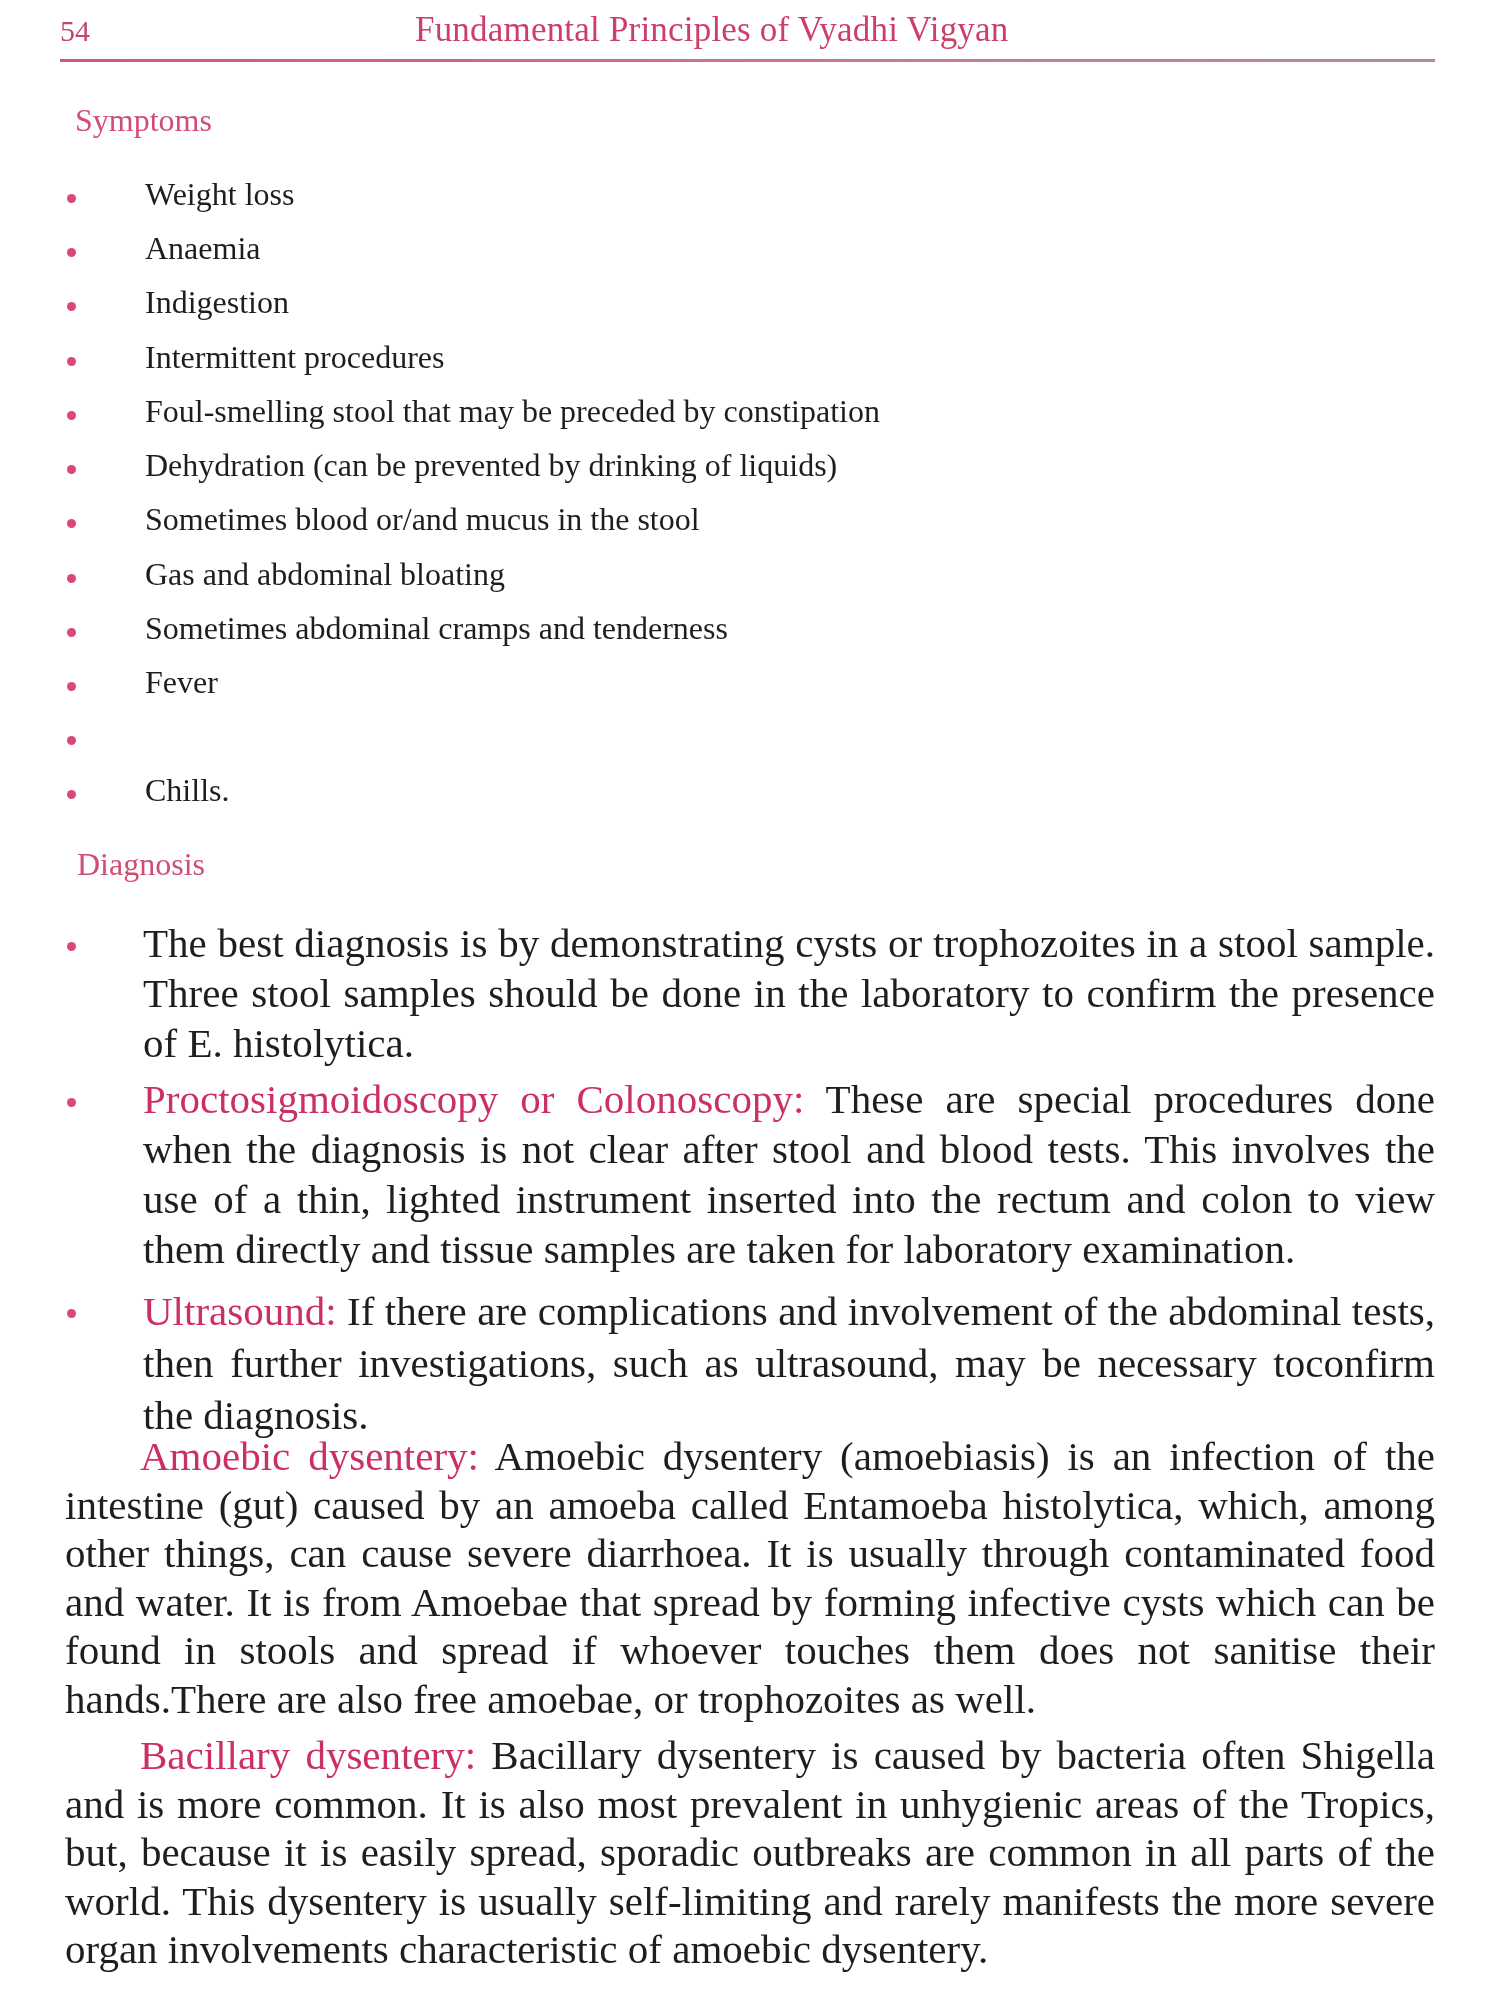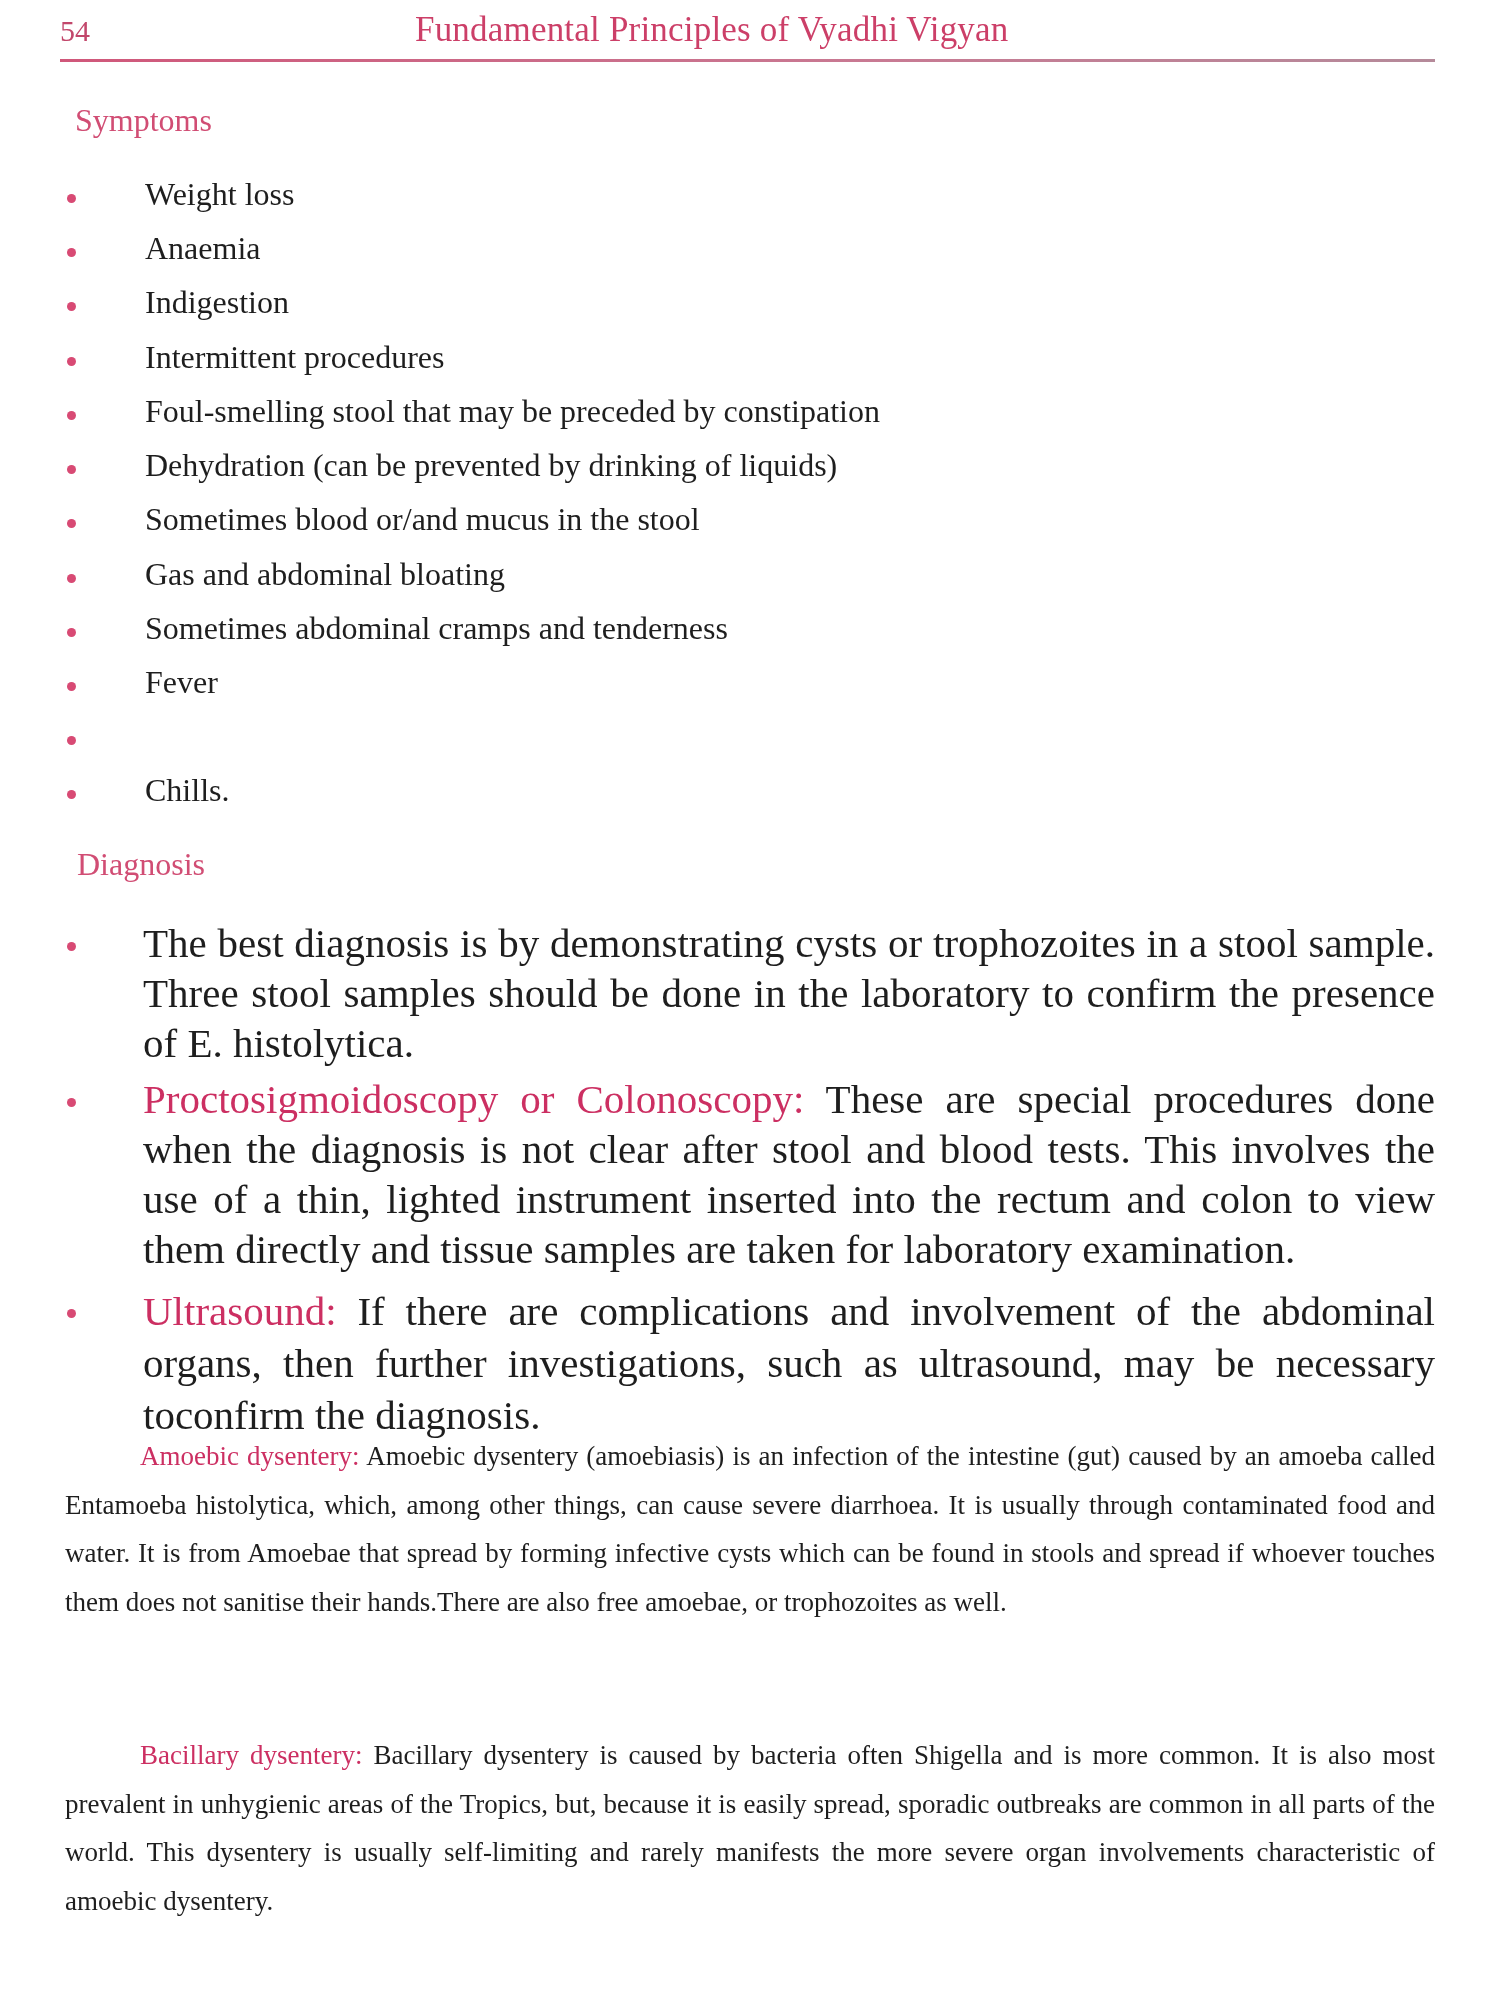--- a/index.html
+++ b/index.html
@@ -26,21 +26,21 @@
   .sym-text { position: absolute; left: 85px; top: 4px; font-size: 32px; white-space: nowrap;
               font-family: "Liberation Serif", serif; }
 
   .diag-item { position: absolute; left: 60px; width: 1375px; }
   .diag-item .bullet { top: 24px; }
   .diag-body { position: absolute; left: 83px; width: 1292px; top: 0;
                font-size: 41px; line-height: 50px; text-align: justify;
                font-family: "Liberation Serif", serif; }
   .lead { color: #cc2f62; }
 
-  .para { position: absolute; left: 65px; width: 1370px; font-size: 27px; line-height: 48.5px;
+  .para { position: absolute; left: 65px; width: 1370px; font-size: 41px; line-height: 48.5px;
           text-align: justify; text-indent: 75px; font-family: "Liberation Serif", serif; }
 </style>
 </head>
 <body>
 
 <div class="page">
 
   <div class="header">
     <span class="page-number">54</span>
     <span class="running-title">Fundamental Principles of Vyadhi Vigyan</span>
@@ -105,21 +105,21 @@
     <div class="diag-item" style="top:918px">
       <span class="bullet"></span>
       <div class="diag-body"><span class="lead"></span><span>The best diagnosis is by demonstrating cysts or trophozoites in a stool sample. Three stool samples should be done in the laboratory to confirm the presence of E. histolytica.</span></div>
     </div>
     <div class="diag-item" style="top:1074px">
       <span class="bullet"></span>
       <div class="diag-body"><span class="lead">Proctosigmoidoscopy or Colonoscopy:</span><span> These are special procedures done when the diagnosis is not clear after stool and blood tests. This involves the use of a thin, lighted instrument inserted into the rectum and colon to view them directly and tissue samples are taken for laboratory examination.</span></div>
     </div>
     <div class="diag-item" style="top:1285px">
       <span class="bullet"></span>
-      <div class="diag-body" style="line-height:52px"><span class="lead">Ultrasound:</span><span> If there are complications and involvement of the abdominal organs, then further investigations, such as ultrasound, may be necessary toconfirm the diagnosis.</span></div>
+      <div class="diag-body" style="line-height:52px"><span class="lead">Ultrasound:</span><span> If there are complications and involvement of the abdominal tests, then further investigations, such as ultrasound, may be necessary toconfirm the diagnosis.</span></div>
     </div>
   </div>
 
   <p class="para" style="top:1432px; margin:0"><span class="lead">Amoebic dysentery:</span><span> Amoebic dysentery (amoebiasis) is an infection of the intestine (gut) caused by an amoeba called Entamoeba histolytica, which, among other things, can cause severe diarrhoea. It is usually through contaminated food and water. It is from Amoebae that spread by forming infective cysts which can be found in stools and spread if whoever touches them does not sanitise their hands.There are also free amoebae, or trophozoites as well.</span></p>
 
   <p class="para" style="top:1731px; margin:0"><span class="lead">Bacillary dysentery:</span><span> Bacillary dysentery is caused by bacteria often Shigella and is more common. It is also most prevalent in unhygienic areas of the Tropics, but, because it is easily spread, sporadic outbreaks are common in all parts of the world. This dysentery is usually self-limiting and rarely manifests the more severe organ involvements characteristic of amoebic dysentery.</span></p>
 
 </div>
 
 </body></html>

